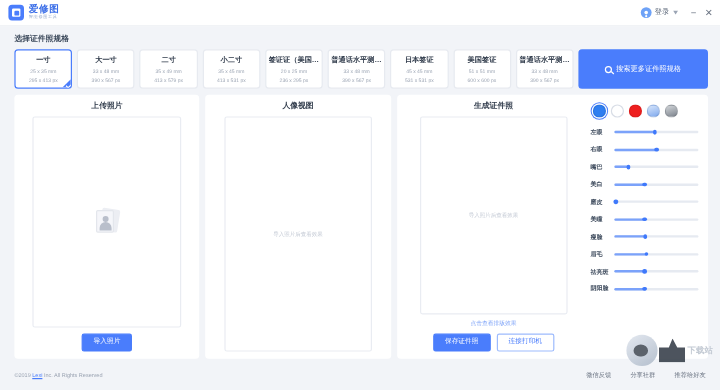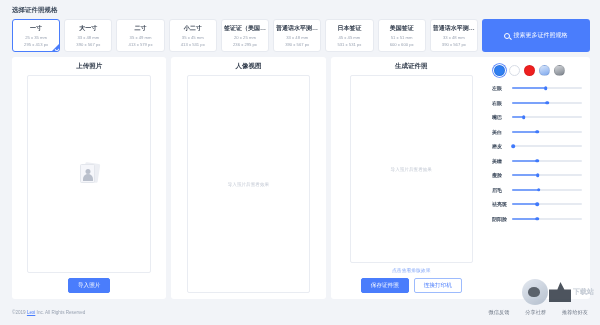--- a/index.html
+++ b/index.html
@@ -227,20 +227,41 @@
     width: 22px; height: 20px; background:#2f3742;
     clip-path: polygon(0 38%, 38% 38%, 52% 0, 70% 38%, 100% 38%, 100% 100%, 0 100%);
   }
   .wm-txt { font-size: 7px; color:#b9c1cc; font-weight:bold; margin-left:1px; }
 </style>
 </head>
 <body>
 
 <div class="app">
 
+  <div class="titlebar">
+    <div class="logo-mark">
+        <span></span>
+      </div>
+    <div class="logo-text">
+      <span class="logo-name">爱修图</span>
+      <span class="logo-sub">智能修图工具</span>
+    </div>
+    <div class="tb-spacer"></div>
+    <div class="tb-user">
+      <span class="avatar">
+          <i></i>
+        </span>
+      <span class="tb-user-name">登录</span>
+      <span class="tb-caret"></span>
+    </div>
+    <div class="win-btns">
+      <span class="win-btn">−</span>
+      <span class="win-btn">✕</span>
+    </div>
+  </div>
 
   <div class="spec-section">
     <div class="spec-title">选择证件照规格</div>
     <div class="spec-row">
 
       <div class="spec-card active">
         <div class="spec-name">一寸</div>
         <div class="spec-mm">25 x 35 mm</div>
         <div class="spec-px">295 x 413 px</div>
       </div>

